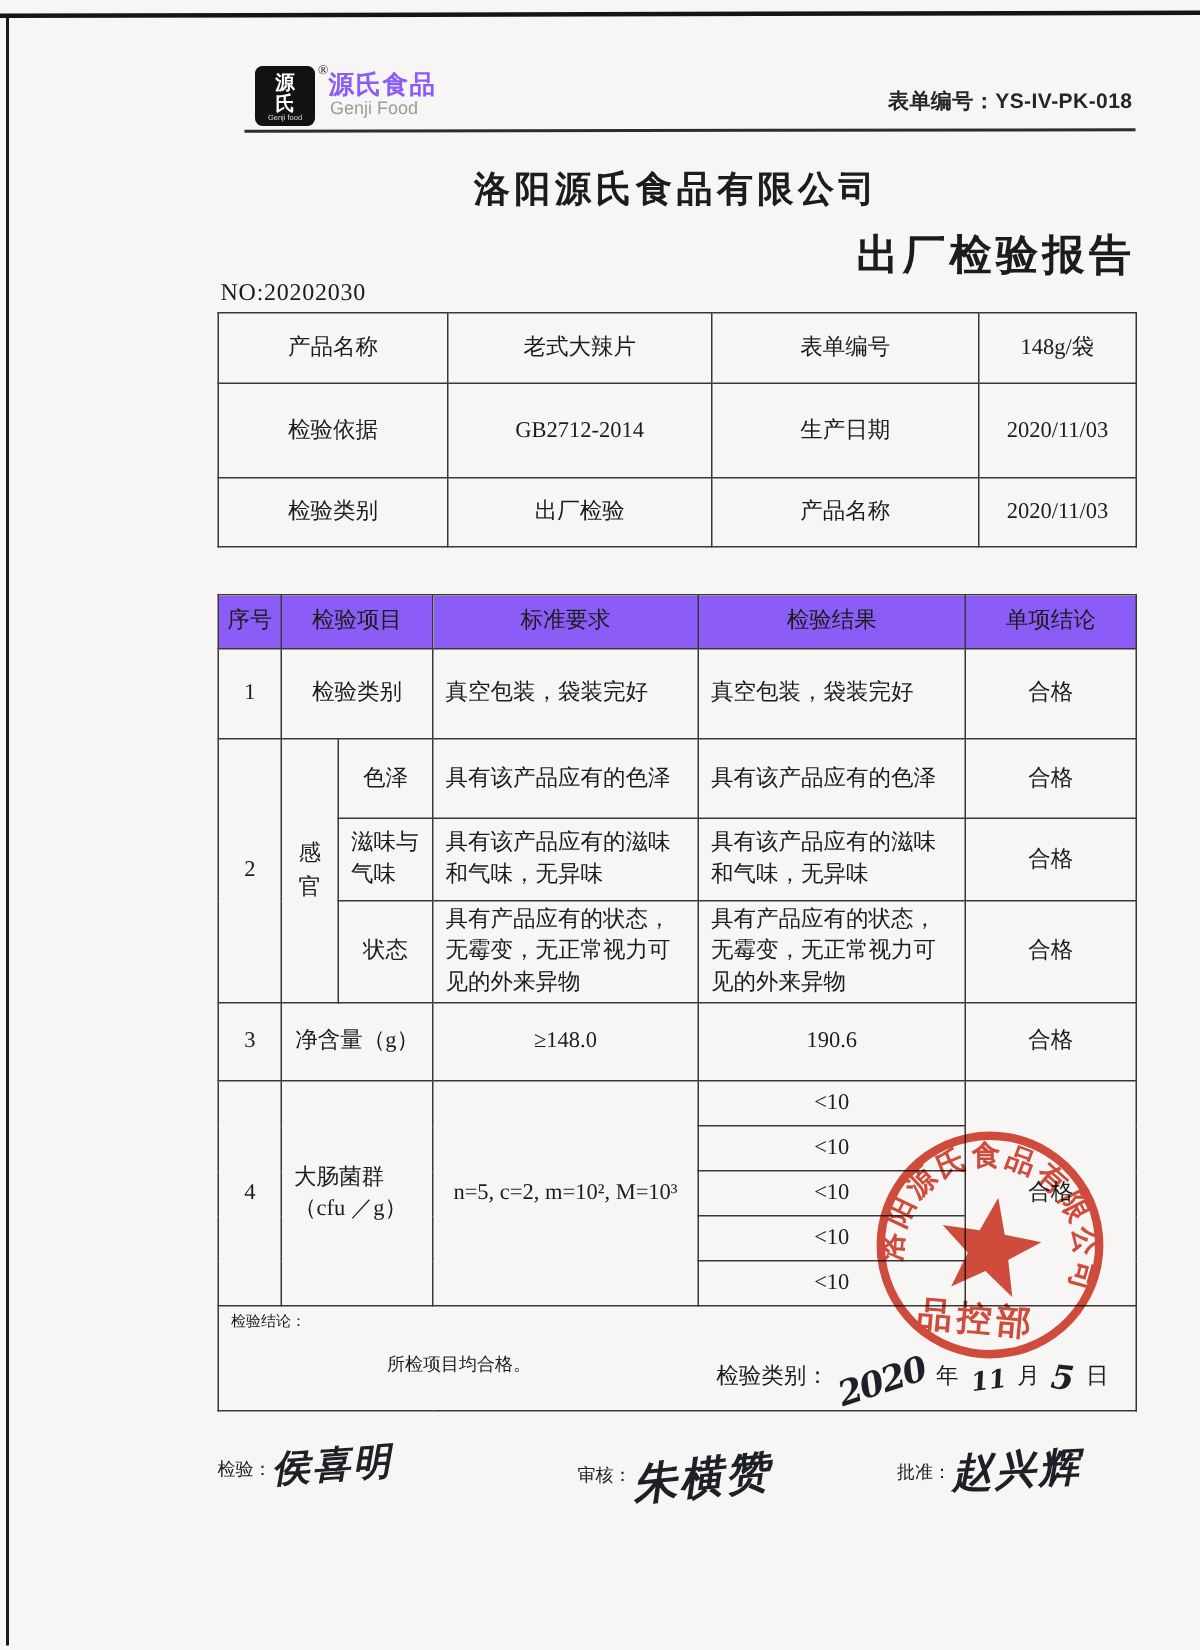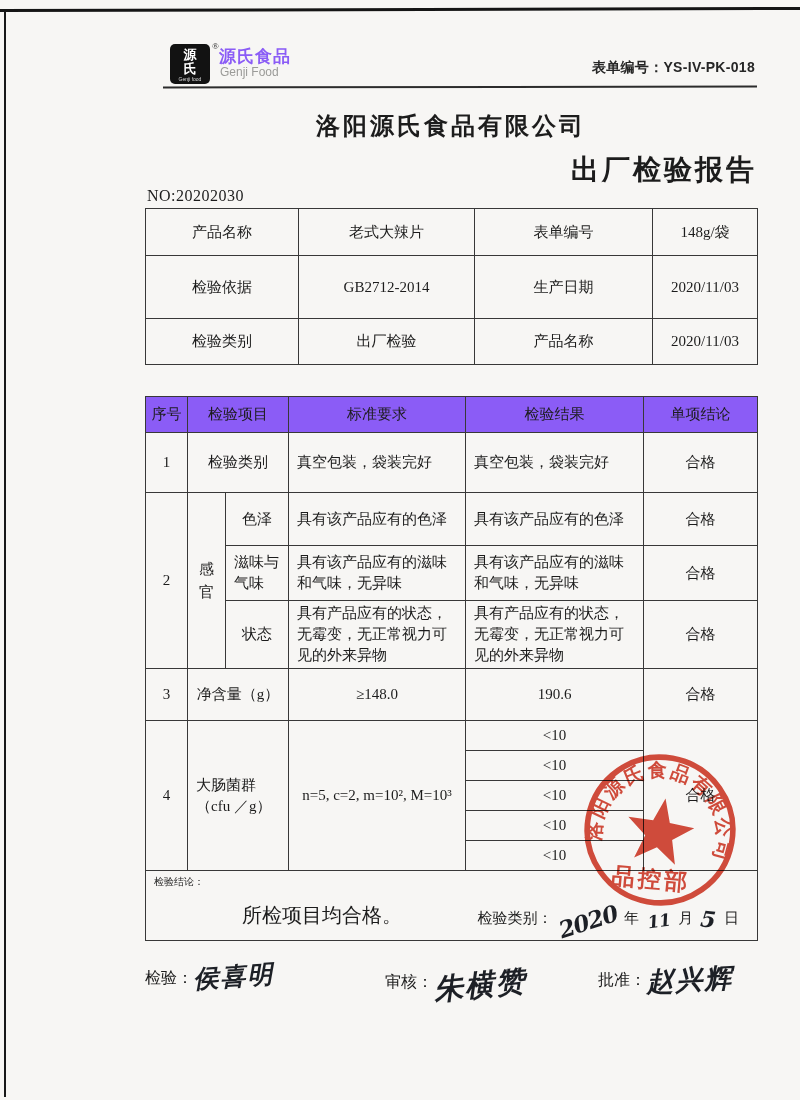--- a/index.html
+++ b/index.html
@@ -39,35 +39,35 @@
   .info-table{top:208px;width:612px;}
   .main-table{top:396px;width:612px;}
   .main-table td.hd{background:#8b5cf6;}
   td.tl{text-align:left;padding-left:8px;padding-right:6px;}
   .narrow-wrap{display:inline-block;width:1.1em;word-break:break-all;line-height:1.5;}
   .preline{white-space:pre-line;}
 
   
   .conclusion-cell{position:relative;padding:0;}
   .ccl-label{position:absolute;left:8px;top:4px;font-size:10px;}
-  .ccl-text{position:absolute;left:96px;top:30px;font-size:20px;font-family:Liberation Serif, serif;}
+  .ccl-text{position:absolute;left:112px;top:30px;font-size:12px;font-family:Liberation Serif, serif;}
   .date-line{position:absolute;right:14px;bottom:9px;font-size:15px;white-space:nowrap;}
   .date-line .unit{margin:0 4px;}
 
   
   .hw{display:inline-block;font-style:italic;font-weight:600;color:#1d2026;
       font-family:"DejaVu Serif",serif;}
   .hw-year{font-size:23px;transform:rotate(-18deg) translateY(7px);letter-spacing:-1px;}
   .hw-month{font-size:17px;transform:rotate(-8deg) translateY(4px);}
   .hw-day{font-size:22px;transform:rotate(6deg) translateY(4px);}
 
   
   .sig-row{position:absolute;left:145px;top:950px;width:620px;height:60px;}
   .sig-group{position:absolute;top:8px;white-space:nowrap;}
-  .sig-label{font-size:16px;}
+  .sig-label{font-size:12px;}
   .sig-name{font-size:25px;transform:rotate(-4deg) translateY(2px);letter-spacing:2px;}
   .sig-1{left:0;}
   .sig-2{left:240px;}
   .sig-2 .sig-name{font-size:29px;transform:rotate(-6deg) translateY(8px);}
   .sig-3{left:453px;}
   .sig-3 .sig-name{font-size:27px;transform:rotate(-3deg) translateY(4px);}
 
   
   .stamp{position:absolute;left:580px;top:750px;width:160px;height:160px;
     mix-blend-mode:multiply;opacity:.9;transform:rotate(10deg);}

